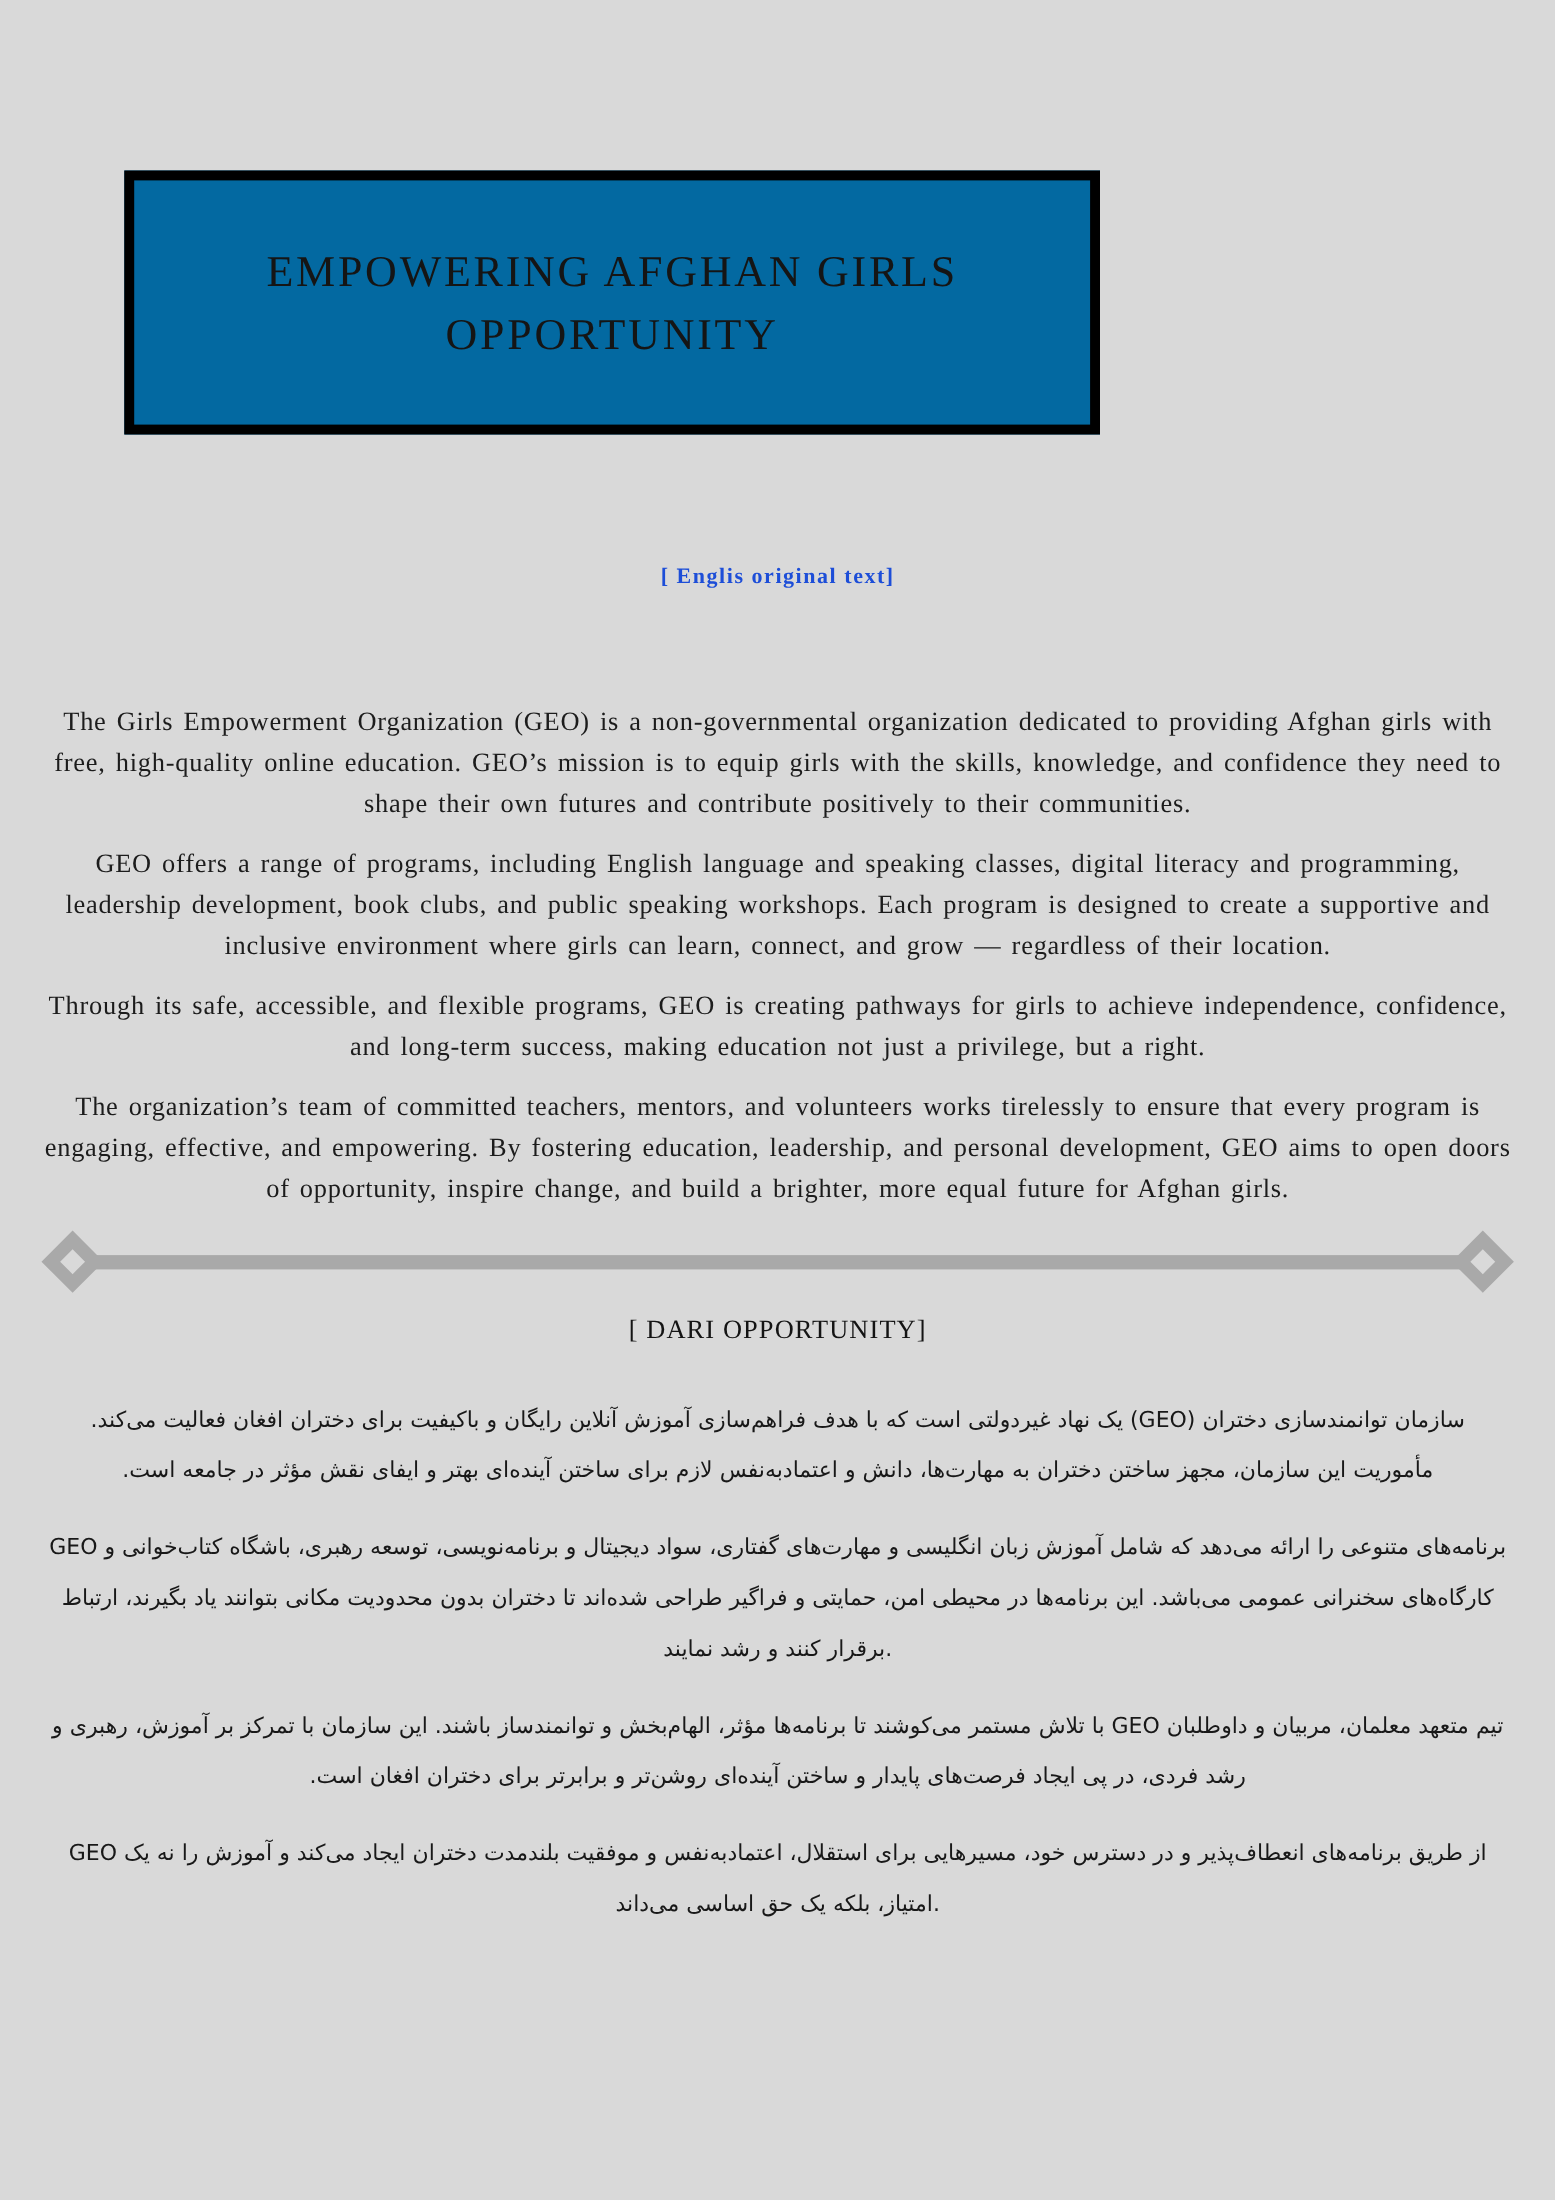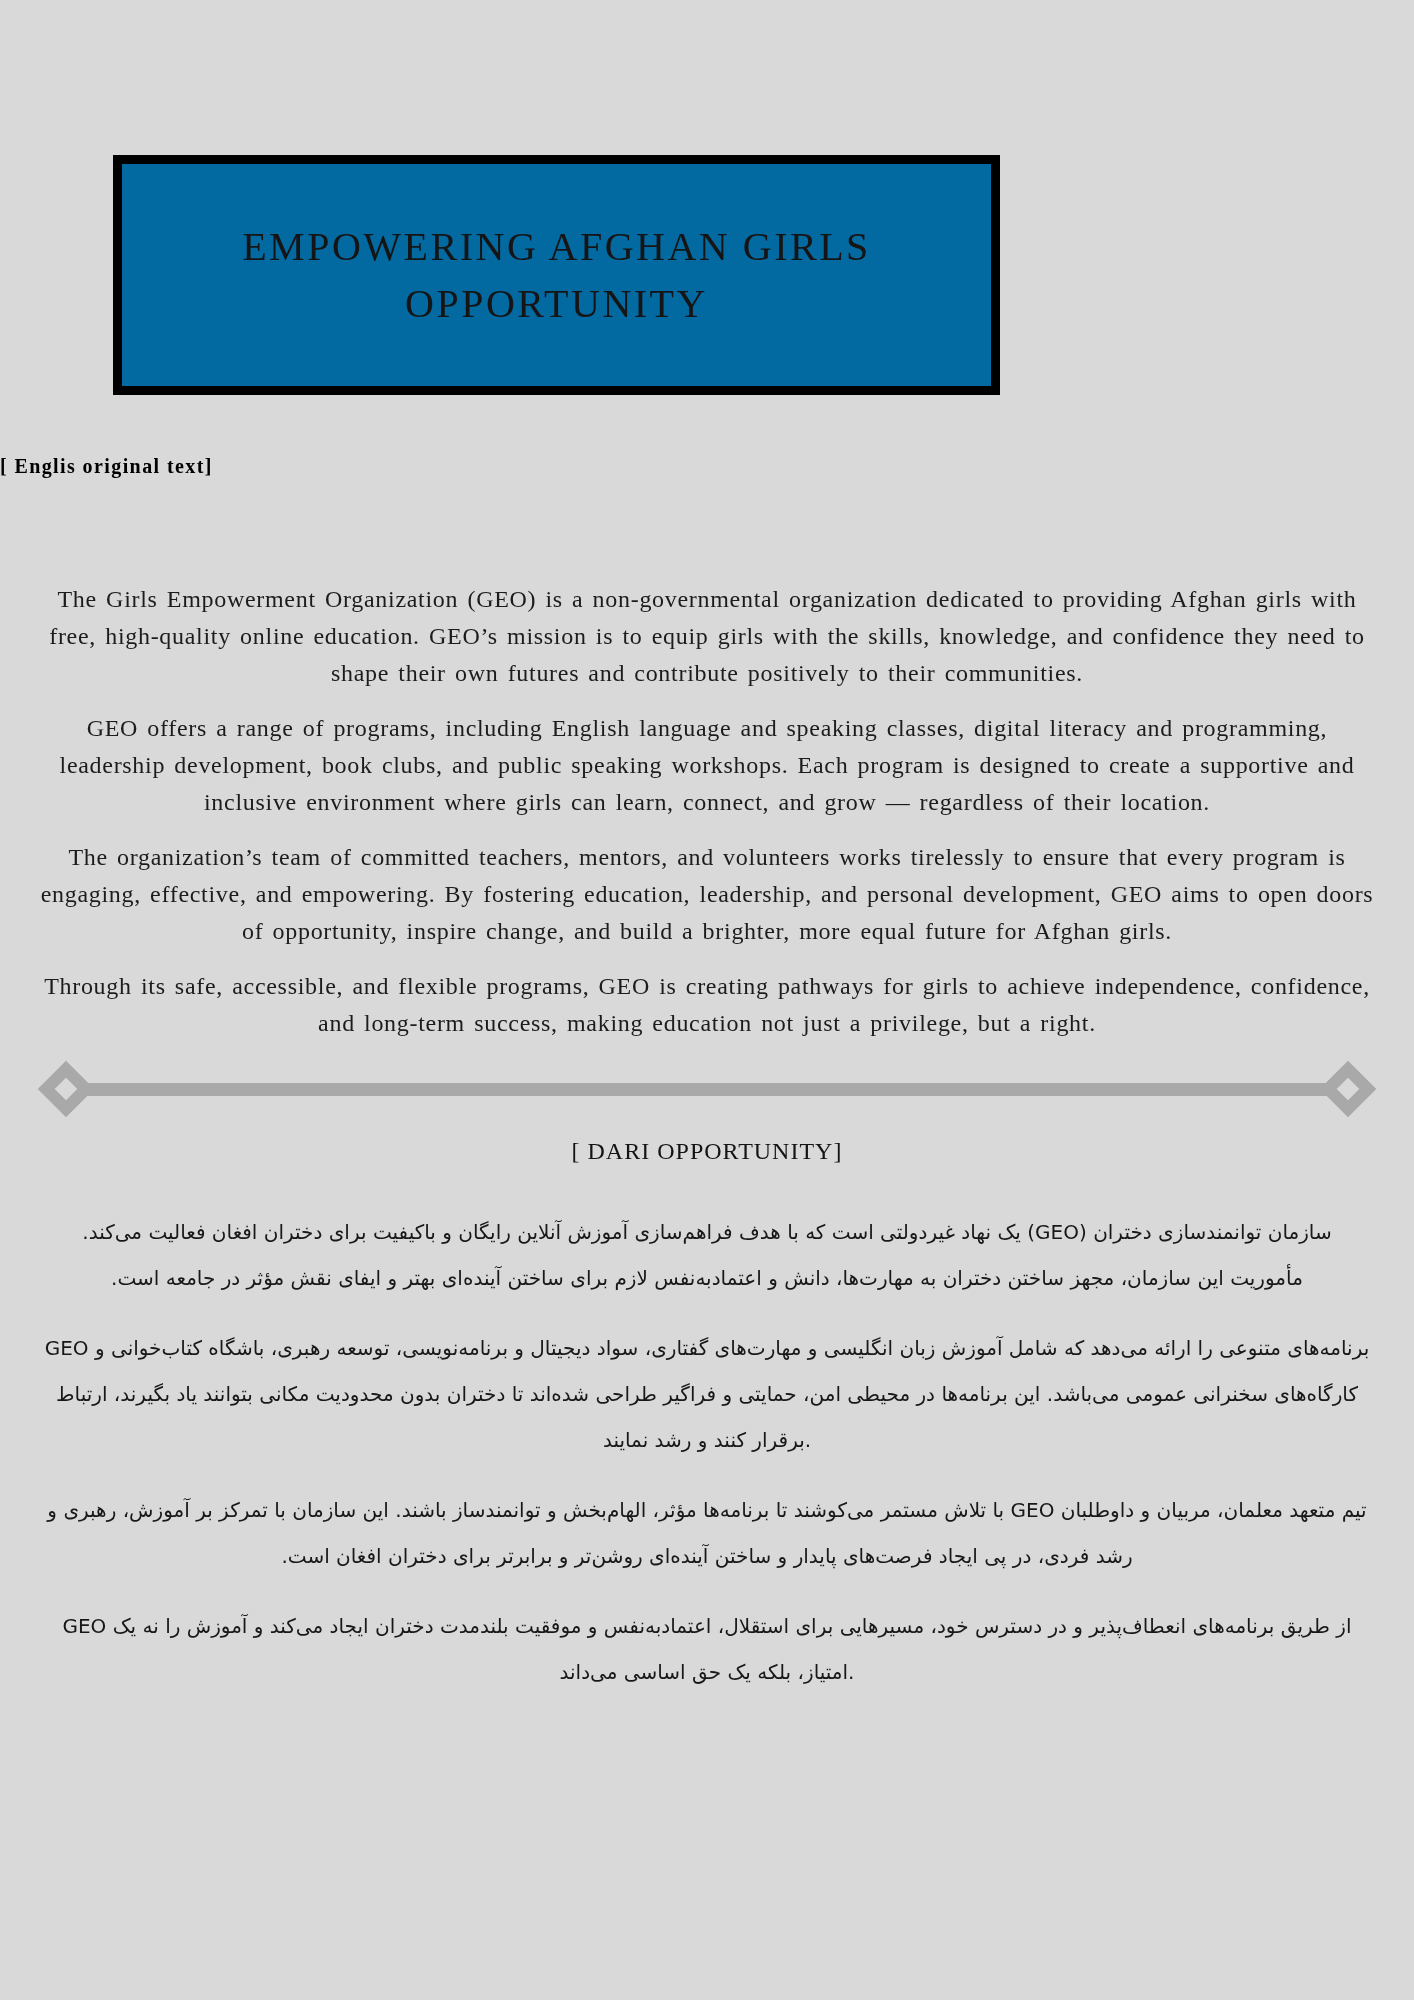--- a/index.html
+++ b/index.html
@@ -23,26 +23,26 @@
   }
   .banner-title {
     text-align: center;
     font-size: 40px; line-height: 57px;
     letter-spacing: 2.5px;
     color: #151515;
   }
 
   
   .subtitle {
-    margin-top: 60px;
-    text-align: left;
+    margin-top: 118px;
+    text-align: center;
     font-weight: bold;
     font-size: 20px;
     letter-spacing: 1.4px;
-    color: #000000;
+    color: #1d4ed8;
   }
   .english-paragraphs { margin: 103px 38px 0 38px; }
   p.en {
     margin: 0 0 18px 0;
     text-align: center;
     font-size: 24px;
     line-height: 37px;
     letter-spacing: 0.7px;
     word-spacing: 2.5px;
     color: #1c1c1c;
@@ -96,22 +96,22 @@
       <div>EMPOWERING AFGHAN GIRLS</div>
       <div>OPPORTUNITY</div>
     </div>
   </div>
 
   <div class="subtitle">[ Englis original text]</div>
 
   <div class="english-paragraphs">
     <p class="en">The Girls Empowerment Organization (GEO) is a non-governmental organization dedicated to providing Afghan girls with free, high-quality online education. GEO’s mission is to equip girls with the skills, knowledge, and confidence they need to shape their own futures and contribute positively to their communities.</p>
     <p class="en">GEO offers a range of programs, including English language and speaking classes, digital literacy and programming, leadership development, book clubs, and public speaking workshops. Each program is designed to create a supportive and inclusive environment where girls can learn, connect, and grow — regardless of their location.</p>
+    <p class="en">Through its safe, accessible, and flexible programs, GEO is creating pathways for girls to achieve independence, confidence, and long-term success, making education not just a privilege, but a right.</p>
     <p class="en">The organization’s team of committed teachers, mentors, and volunteers works tirelessly to ensure that every program is engaging, effective, and empowering. By fostering education, leadership, and personal development, GEO aims to open doors of opportunity, inspire change, and build a brighter, more equal future for Afghan girls.</p>
-    <p class="en">Through its safe, accessible, and flexible programs, GEO is creating pathways for girls to achieve independence, confidence, and long-term success, making education not just a privilege, but a right.</p>
   </div>
 
   <div class="divider">
     <span class="diamond left"></span>
     <span class="bar"></span>
     <span class="diamond right"></span>
   </div>
 
   <div class="dari-heading">[ DARI OPPORTUNITY]</div>
 

